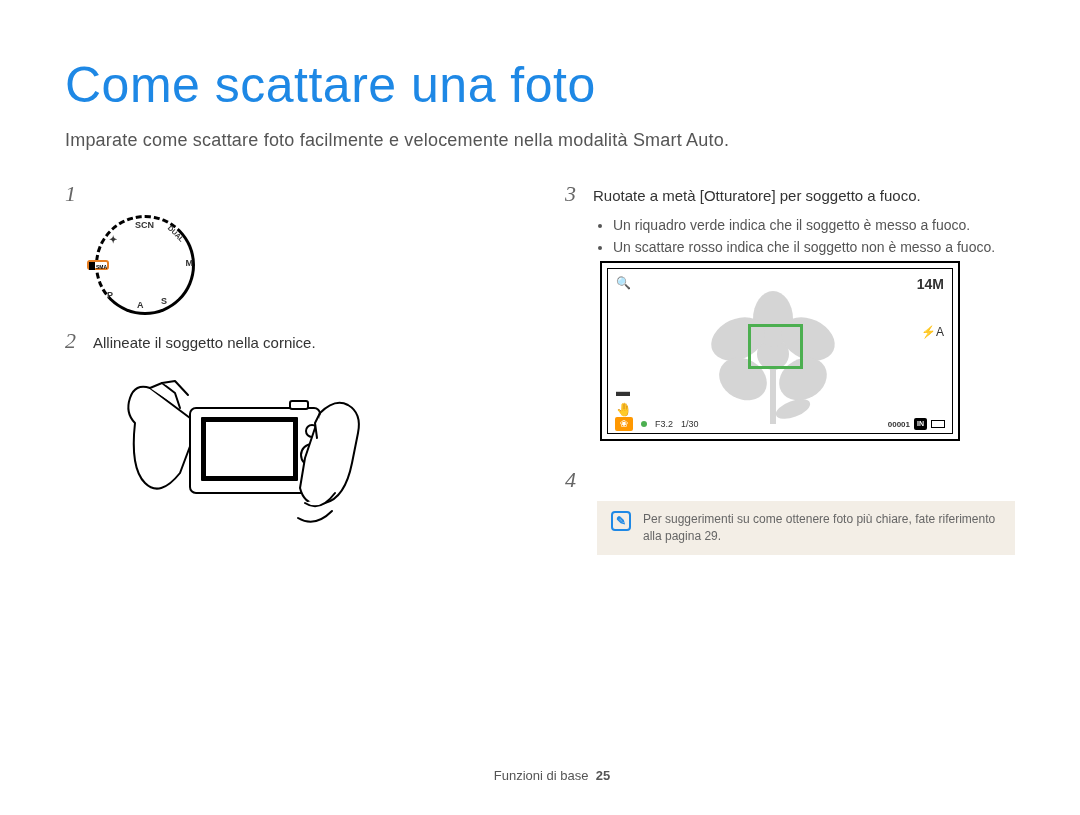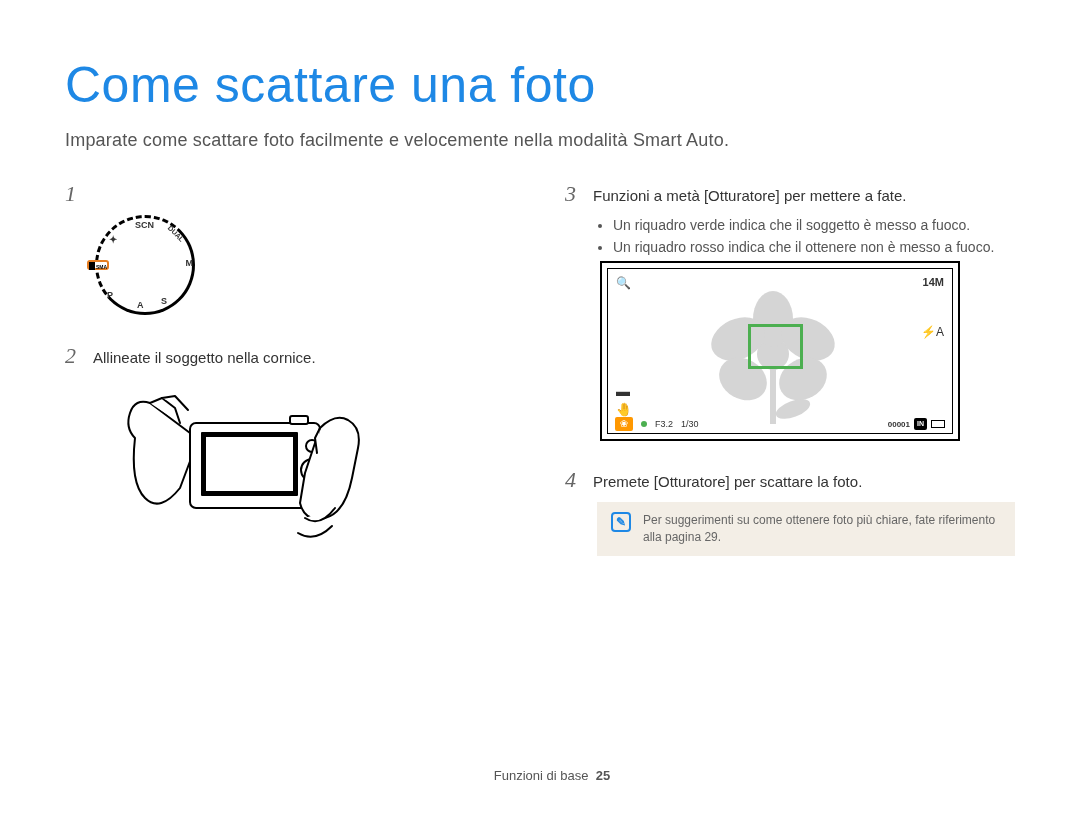--- a/index.html
+++ b/index.html
@@ -71,21 +71,21 @@
     .sub-bullets li {
       margin-bottom: 2px;
     }
     .bold {
       font-weight: normal;
     }
     
     .dial-wrapper {
       margin-left: 30px;
       margin-top: 6px;
-      margin-bottom: 30px;
+      margin-bottom: 15px;
     }
     .dial {
       width: 100px;
       height: 100px;
       position: relative;
     }
     .dial-outer {
       width: 100px;
       height: 100px;
       border: 3px solid #000;
@@ -162,21 +162,21 @@
     }
     .focus-box {
       position: absolute;
       top: 55px;
       left: 140px;
       width: 55px;
       height: 45px;
       border: 3px solid #4caf50;
     }
     .disp-text-tl { position: absolute; top: 6px; left: 8px; font-size: 12px; font-weight: bold; color:#000;}
-    .disp-text-tr { position: absolute; top: 6px; right: 8px; font-size: 11px; font-weight: bold; }
+    .disp-text-tr { position: absolute; top: 6px; right: 8px; font-size: 14px; font-weight: bold; }
     .disp-icon-r1 { position: absolute; top: 55px; right: 8px; font-size: 12px;}
     .disp-icon-bl1 { position: absolute; bottom: 32px; left: 8px; font-size: 14px;}
     .disp-icon-bl2 { position: absolute; bottom: 14px; left: 8px; font-size: 13px;}
     .disp-bottom-strip {
       position: absolute;
       bottom: 1px;
       left: 1px;
       right: 1px;
       height: 16px;
       display: flex;
@@ -310,26 +310,26 @@
         </g>
       </svg>
     </div>
   </div>
 
   <div class="col">
 
     <div class="step">
       <span class="step-num">3</span>
       <span class="step-text">
-        <span>Funzioni a metà [</span><span class="bold">Otturatore</span><span>] per mettere a fate.</span>
+        <span>Ruotate a metà [</span><span class="bold">Otturatore</span><span>] per soggetto a fuoco.</span>
       </span>
     </div>
     <ul class="sub-bullets">
       <li>Un riquadro verde indica che il soggetto è messo a fuoco.</li>
-      <li>Un riquadro rosso indica che il ottenere non è messo a fuoco.</li>
+      <li>Un scattare rosso indica che il soggetto non è messo a fuoco.</li>
     </ul>
 
     <div class="display-wrapper">
       <div class="display-frame">
         <div class="display-inner">
 
           <svg class="flower" viewBox="0 0 170 140">
             <g fill="#888">
               <ellipse cx="85" cy="65" rx="16" ry="16"></ellipse>
               <ellipse cx="85" cy="30" rx="20" ry="28"></ellipse>
@@ -357,23 +357,20 @@
               <span class="box">IN</span>
               <span class="batt"></span>
             </span>
           </div>
         </div>
       </div>
     </div>
 
     <div class="step">
       <span class="step-num">4</span>
-      <span class="step-text">
-        <span>Premete [</span><span class="bold">Otturatore</span><span>] per scattare la foto.</span>
-      </span>
     </div>
 
     <div class="note-box">
       <span class="note-icon">✎</span>
       <span>Per suggerimenti su come ottenere foto più chiare, fate riferimento alla pagina 29.</span>
     </div>
   </div>
 </div>
 
 <div class="footer">

